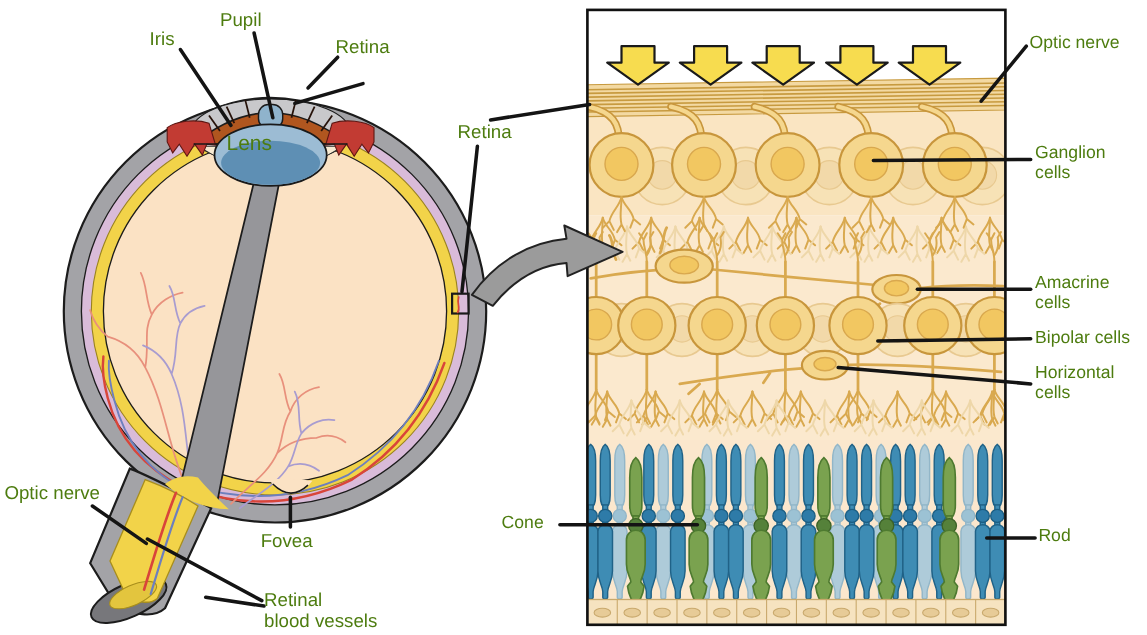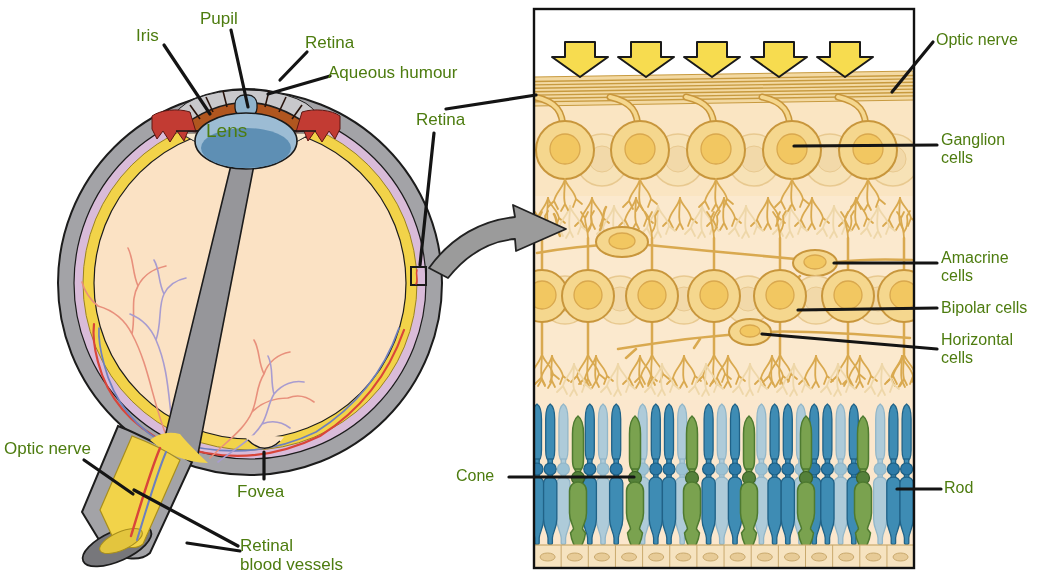--- a/index.html
+++ b/index.html
@@ -409,21 +409,20 @@
     <line class="lline" x1="798" y1="310" x2="937" y2="308"></line>
     <line class="lline" x1="762" y1="334" x2="937" y2="349"></line>
     <line class="lline" x1="509" y1="477" x2="634" y2="477"></line>
     <line class="lline" x1="897" y1="489" x2="941" y2="489"></line>
   </g>
 </svg>
 
 <div class="lbl" style="left:136px;top:26px">Iris</div>
 <div class="lbl" style="left:200px;top:9px">Pupil</div>
 <div class="lbl" style="left:305px;top:33px">Retina</div>
-<div class="lbl" style="left:328px;top:63px">Aqueous humour</div>
 <div class="lbl lens-lbl ctr" style="left:206px;top:120px;width:80px">Lens</div>
 <div class="lbl" style="left:416px;top:110px">Retina</div>
 <div class="lbl" style="left:4px;top:439px">Optic nerve</div>
 <div class="lbl" style="left:237px;top:482px">Fovea</div>
 <div class="lbl pre" style="left:240px;top:536px">Retinal
 blood vessels</div>
 
 <div class="lbl plbl" style="left:936px;top:31px">Optic nerve</div>
 <div class="lbl plbl pre" style="left:941px;top:131px">Ganglion
 cells</div>

